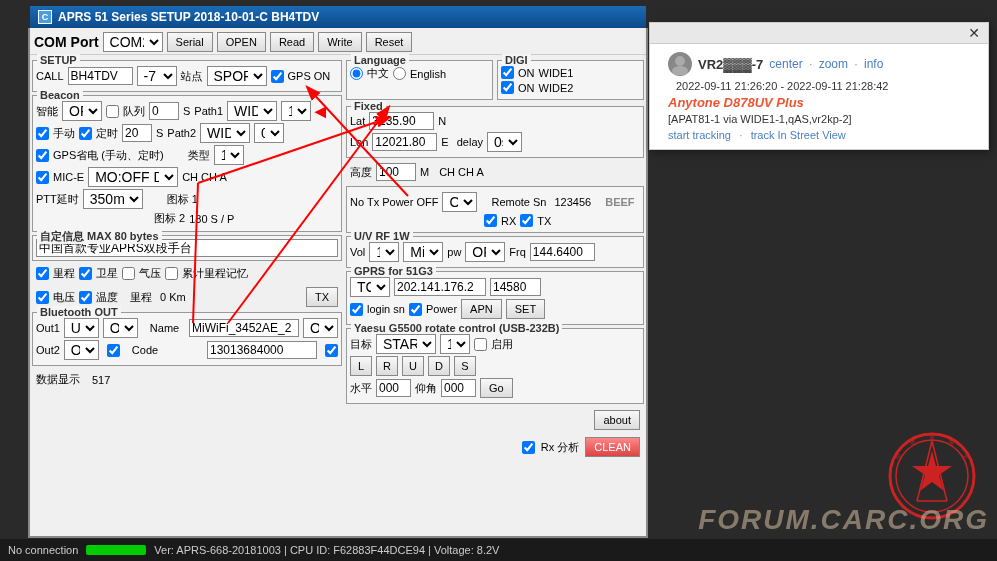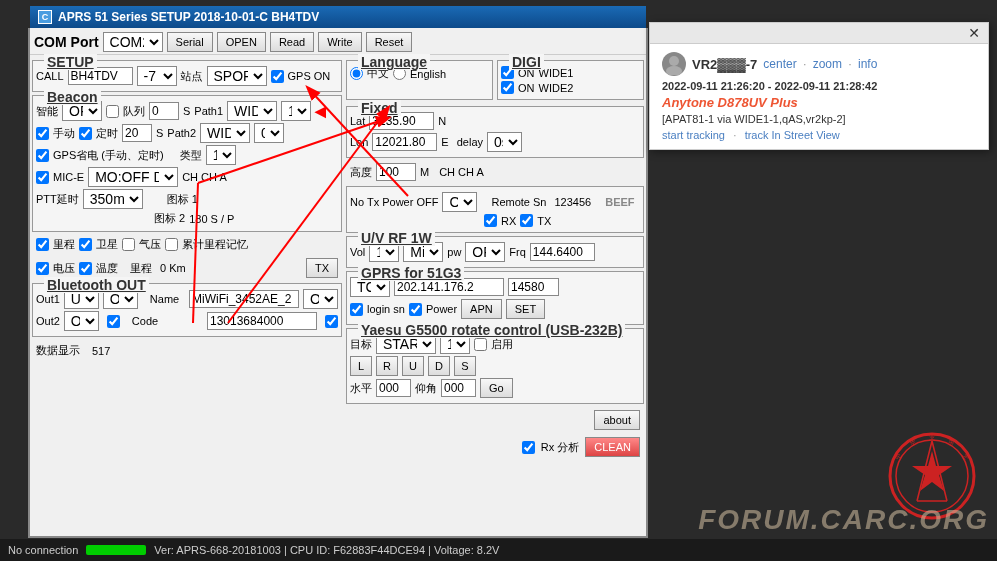--- a/index.html
+++ b/index.html
@@ -48,27 +48,26 @@
       display: flex;
       align-items: center;
       justify-content: center;
       color: white;
       font-size: 9px;
       font-weight: bold;
     }
     .section-label {
       position: absolute;
       top: -7px;
-      left: 11px;
+      left: 4px;
       background: #f5f5f5;
       padding: 0 3px;
-      font-size: 14px;
+      font-size: 11px;
       font-weight: bold;
       color: #333;
-      text-decoration: underline;
     }
 
     .row {
       display: flex;
       align-items: center;
       gap: 4px;
       margin: 2px 0;
     }
 
     button.win-btn {
@@ -114,21 +113,21 @@
       display: flex;
       justify-content: flex-end;
     }
     .popup-close {
       cursor: pointer;
       font-size: 14px;
       color: #333;
       line-height: 1;
     }
     .popup-content {
-      padding: 8px 12px;
+      padding: 8px 18px;
     }
     .popup-header-row {
       display: flex;
       align-items: center;
       gap: 6px;
       margin-bottom: 4px;
     }
     .popup-avatar {
       width: 24px;
       height: 24px;
@@ -149,22 +148,21 @@
       display: flex;
       gap: 6px;
       font-size: 12px;
       color: #4a7fc1;
     }
     .popup-nav-links span { cursor: pointer; }
     .popup-nav-links .separator { color: #999; }
     .popup-time {
       font-size: 11px;
       color: #333;
-      margin: 3px 0;
-      font-weight: bold;
+      margin: 3px 8px;
     }
     .popup-alt {
       font-size: 11px;
       color: #333;
       margin: 2px 0;
     }
     .popup-model {
       font-size: 13px;
       color: #e53;
       font-style: italic;
@@ -308,40 +306,44 @@
           <span>定时</span>
           <input class="win-input" value="20" style="width: 30px;">
           <span>S</span>
           <span>Path2</span>
           <select class="win-select" style="width:50px;"><option>WIDE2</option></select>
           <select class="win-select" style="width:30px;"><option>0</option></select>
         </div>
         <div class="row">
           <input type="checkbox" checked="" style="">
           <span>GPS省电 (手动、定时)</span>
-          <span style="margin-left:12px;">类型</span>
+          <span style="margin-left:20px;">类型</span>
           <select class="win-select" style="width:30px;"><option>1</option></select>
         </div>
         <div class="row">
           <input type="checkbox" checked="" style="">
           <span>MIC-E</span>
           <select class="win-select" style="width:90px;"><option>MO:OFF DUTY</option></select>
           <span>CH CH A</span>
         </div>
         <div class="row">
           <span>PTT延时</span>
           <select class="win-select" style="width:60px;"><option>350ms</option></select>
           <span style="margin-left:20px;">图标 1</span>
         </div>
         <div class="row">
           <span style="margin-left:78px;padding-left:40px;">图标 2</span>
           <span>180  S / P</span>
         </div>
       </div>
 
+      <div class="inner-section">
+        <span class="section-label">自定信息 MAX 80 bytes</span>
+        <input class="win-input" style="width: 100%;" value="中国首款专业APRS双段手台">
+      </div>
 
       <div class="row" style="padding:2px 4px;">
         <input type="checkbox" checked="" style="">
         <span>里程</span>
         <input type="checkbox" checked="" style="">
         <span>卫星</span>
         <input type="checkbox" style="">
         <span>气压</span>
         <input type="checkbox" style="">
         <span>累计里程记忆</span>
@@ -459,21 +461,21 @@
           <select class="win-select" style="width:40px;"><option>OFF</option></select>
           <span>Frq</span>
           <input class="win-input" value="144.6400" style="width: 65px;">
         </div>
       </div>
 
       <div class="inner-section">
         <span class="section-label">GPRS for 51G3</span>
         <div class="row">
           <select class="win-select" style="width:40px;"><option>TCP</option></select>
-          <input class="win-input" value="202.141.176.2" style="width: 110px;">
+          <input class="win-input" value="202.141.176.2" style="width: 92px;">
           <input class="win-input" value="14580" style="width: 51px;">
         </div>
         <div class="row">
           <input type="checkbox" checked="" style="">
           <span>login sn</span>
           <input type="checkbox" checked="" style="">
           <span>Power</span>
           <button class="win-btn">APN</button>
           <button class="win-btn">SET</button>
         </div>

